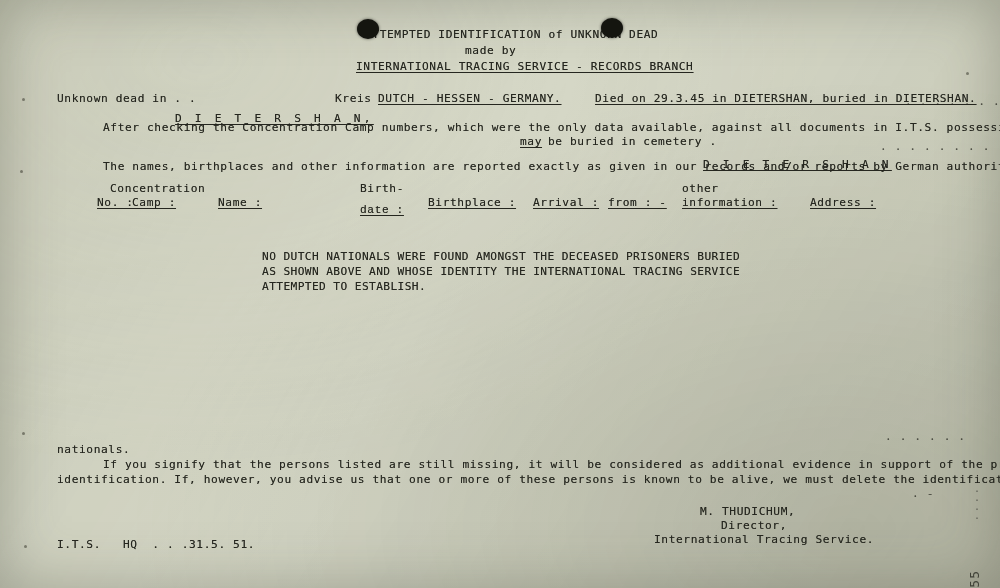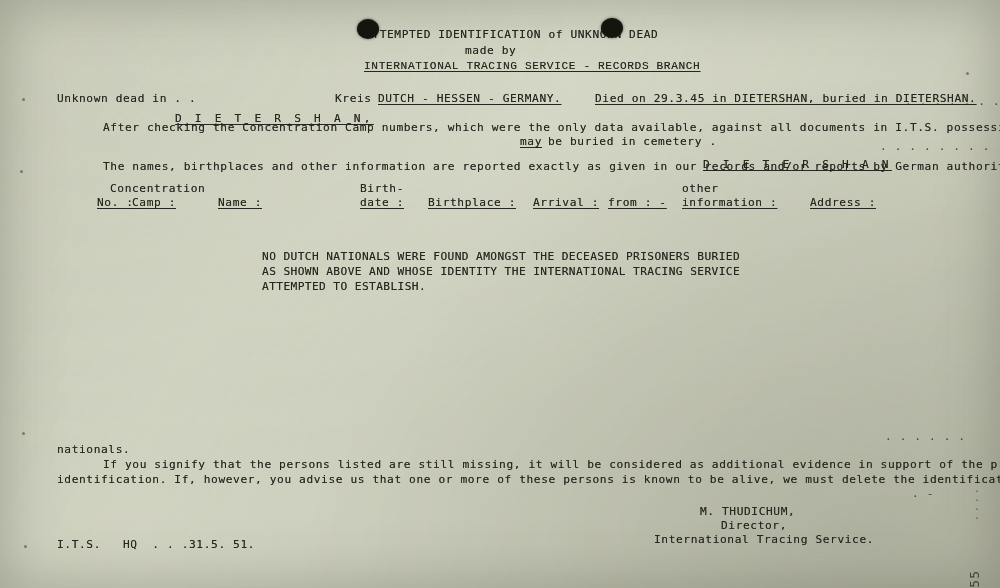--- a/index.html
+++ b/index.html
@@ -109,21 +109,21 @@
   <div class="edge-dot" style="left:22px; top:98px;"></div>
   <div class="edge-dot" style="left:20px; top:170px;"></div>
   <div class="edge-dot" style="left:22px; top:432px;"></div>
   <div class="edge-dot" style="left:24px; top:545px;"></div>
   <div class="edge-dot" style="left:966px; top:72px;"></div>
 
   <div class="sheet">
 
     <div class="ln" style="left:365px; top:28px;">ATTEMPTED IDENTIFICATION of UNKNOWN DEAD</div>
     <div class="ln" style="left:465px; top:44px;">made by</div>
-    <div class="ln u" style="left:364px; top:60px;font-family:Liberation Mono, monospace;">INTERNATIONAL TRACING SERVICE - RECORDS BRANCH</div>
+    <div class="ln u" style="left:356px; top:60px;">INTERNATIONAL TRACING SERVICE - RECORDS BRANCH</div>
 
     <div class="ln" style="left:57px; top:92px;">Unknown dead in . .</div>
     <div class="ln u sp" style="left:175px; top:92px;">D I E T E R S H A N,</div>
     <div class="ln" style="left:335px; top:92px;">Kreis</div>
     <div class="ln u" style="left:378px; top:92px;">DUTCH - HESSEN - GERMANY.</div>
     <div class="ln u" style="left:595px; top:92px;">Died on 29.3.45 in DIETERSHAN, buried in DIETERSHAN.</div>
     <div class="ln faint" style="left:905px; top:95px;">. . . . . . .</div>
 
     <div class="ln" style="left:103px; top:121px;">After checking the Concentration Camp numbers, which were the only data available, against all documents in I.T.S. possession,</div>
     <div class="ln u" style="left:520px; top:135px;">may</div>
@@ -131,21 +131,21 @@
     <div class="ln u sp" style="left:703px; top:138px;">D I E T E R S H A N</div>
     <div class="ln faint" style="left:880px; top:140px;">. . . . . . . .</div>
 
     <div class="ln" style="left:103px; top:160px;">The names, birthplaces and other information are reported exactly as given in our records and/or reports by German authorities.</div>
 
     <div class="ln u" style="left:57px; top:196px;padding-left:40px;">No. :</div>
     <div class="ln" style="left:110px; top:182px;">Concentration</div>
     <div class="ln u" style="left:132px; top:196px;">Camp :</div>
     <div class="ln u" style="left:218px; top:196px;">Name :</div>
     <div class="ln" style="left:360px; top:182px;">Birth-</div>
-    <div class="ln u" style="left:360px; top:196px;">date :</div>
+    <div class="ln u" style="left:360px; top:204px;font-family:Liberation Mono, monospace;">date :</div>
     <div class="ln u" style="left:428px; top:196px;">Birthplace :</div>
     <div class="ln u" style="left:533px; top:196px;">Arrival :</div>
     <div class="ln u" style="left:608px; top:196px;">from : -</div>
     <div class="ln" style="left:682px; top:182px;">other</div>
     <div class="ln u" style="left:682px; top:196px;">information :</div>
     <div class="ln u" style="left:810px; top:196px;">Address :</div>
 
     <div class="ln" style="left:262px; top:265px; letter-spacing:0.4px;">AS SHOWN ABOVE AND WHOSE IDENTITY THE INTERNATIONAL TRACING SERVICE</div>
     <div class="ln" style="left:262px; top:250px; letter-spacing:0.4px;">NO DUTCH NATIONALS WERE FOUND AMONGST THE DECEASED PRISONERS BURIED</div>
     <div class="ln" style="left:262px; top:280px; letter-spacing:0.4px;">ATTEMPTED TO ESTABLISH.</div>

